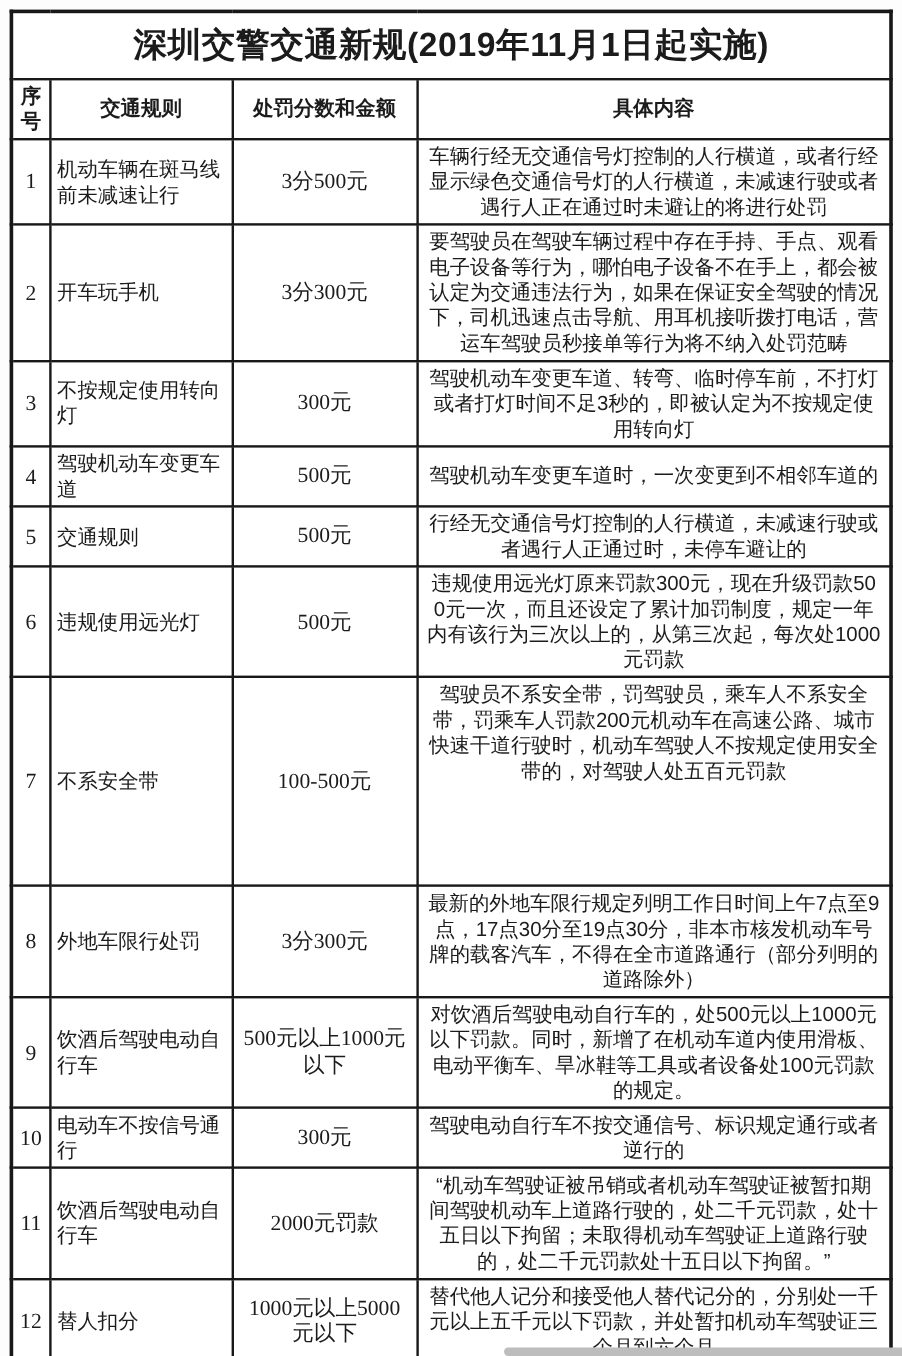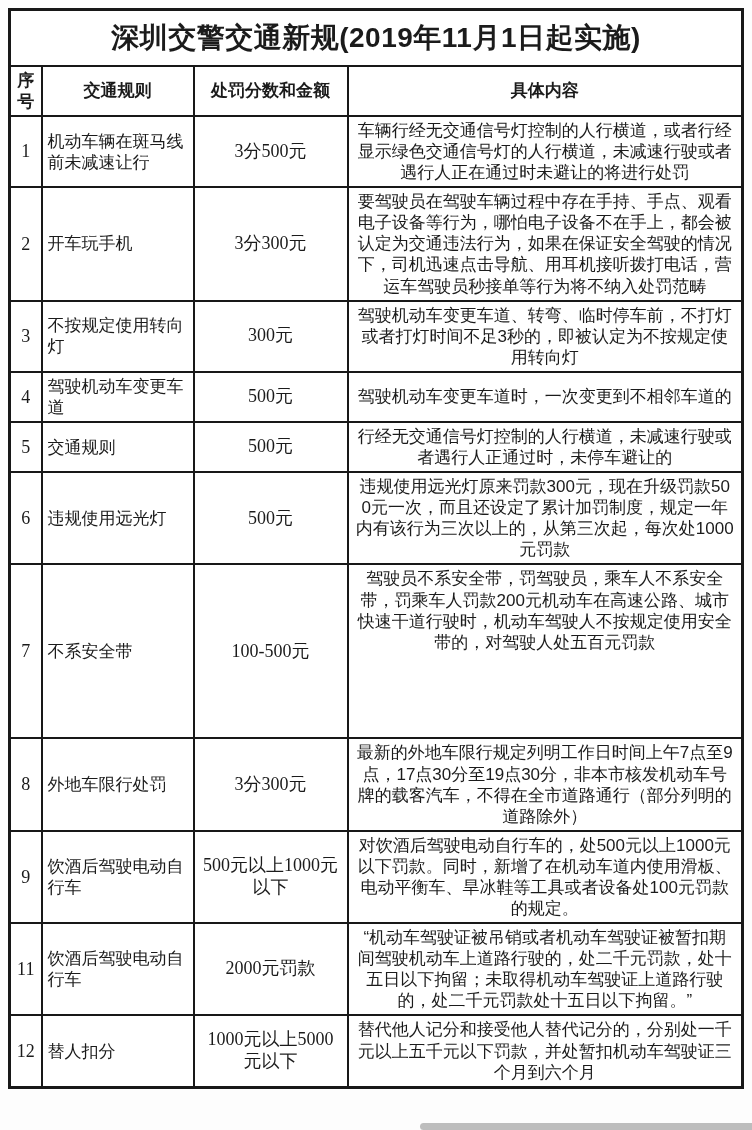--- a/index.html
+++ b/index.html
@@ -161,20 +161,26 @@
     <td class="c-detail">最新的外地车限行规定列明工作日时间上午7点至9点，17点30分至19点30分，非本市核发机动车号牌的载客汽车，不得在全市道路通行（部分列明的道路除外）</td>
   </tr>
 
   <tr>
     <td class="c-no">9</td>
     <td class="c-rule">饮酒后驾驶电动自行车</td>
     <td class="c-penalty">500元以上1000元以下</td>
     <td class="c-detail">对饮酒后驾驶电动自行车的，处500元以上1000元以下罚款。同时，新增了在机动车道内使用滑板、电动平衡车、旱冰鞋等工具或者设备处100元罚款的规定。</td>
   </tr>
 
+  <tr>
+    <td class="c-no">10</td>
+    <td class="c-rule">电动车不按信号通行</td>
+    <td class="c-penalty">300元</td>
+    <td class="c-detail">驾驶电动自行车不按交通信号、标识规定通行或者逆行的</td>
+  </tr>
 
   <tr>
     <td class="c-no">11</td>
     <td class="c-rule">饮酒后驾驶电动自行车</td>
     <td class="c-penalty">2000元罚款</td>
     <td class="c-detail">“机动车驾驶证被吊销或者机动车驾驶证被暂扣期间驾驶机动车上道路行驶的，处二千元罚款，处十五日以下拘留；未取得机动车驾驶证上道路行驶的，处二千元罚款处十五日以下拘留。”</td>
   </tr>
 
   <tr>
     <td class="c-no">12</td>

